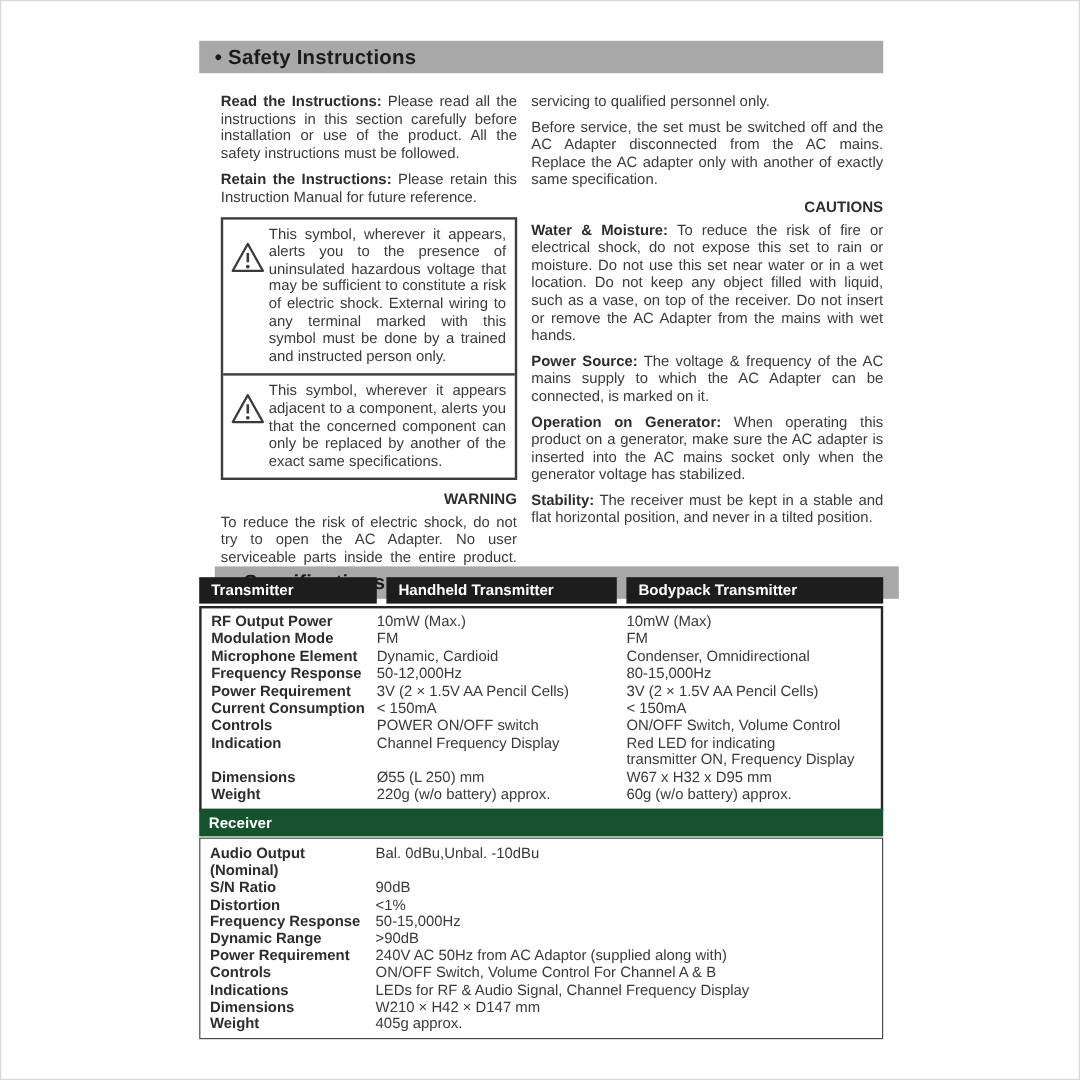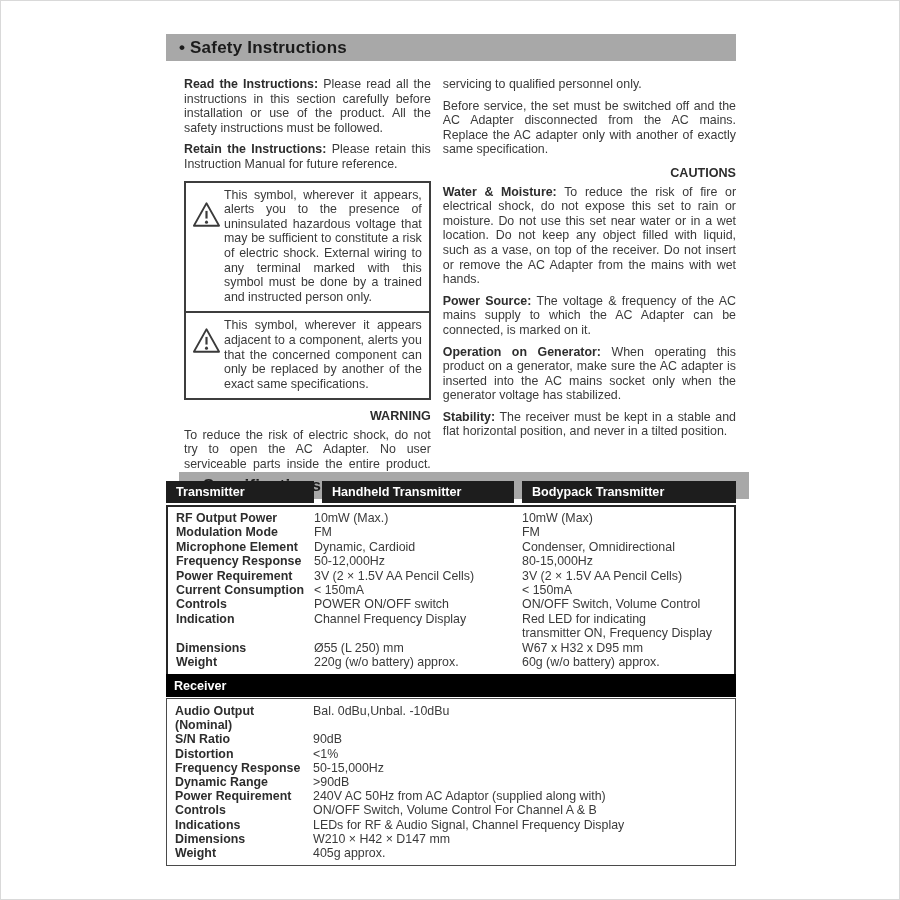--- a/index.html
+++ b/index.html
@@ -57,21 +57,21 @@
   }
   .trow { display:flex; }
   .tl { width:146px; padding-left:8px; font-weight:bold; color:#2d2d2d; }
   .tv2 { width:196px; }
   .tv3 { flex:1; padding-left:12px; white-space:pre-line; }
   .rv  { flex:1; }
 
   
   .r-bar {
     position:absolute; top:673px; width:570px; height:23px;
-    background:#000000; color:#ffffff; font-weight:bold; font-size:12.6px;
+    background:#14532d; color:#ffffff; font-weight:bold; font-size:12.6px;
     display:flex; align-items:center; padding-left:8px;
   }
   .r-body {
     position:absolute; top:697px; width:570px;
     border:1.5px solid #4a4a4a; padding:5px 0 5px 0;
     font-size:12.4px; line-height:14.2px;
   }
 
   .acc-box {
     position:absolute; top:899px; width:570px;

